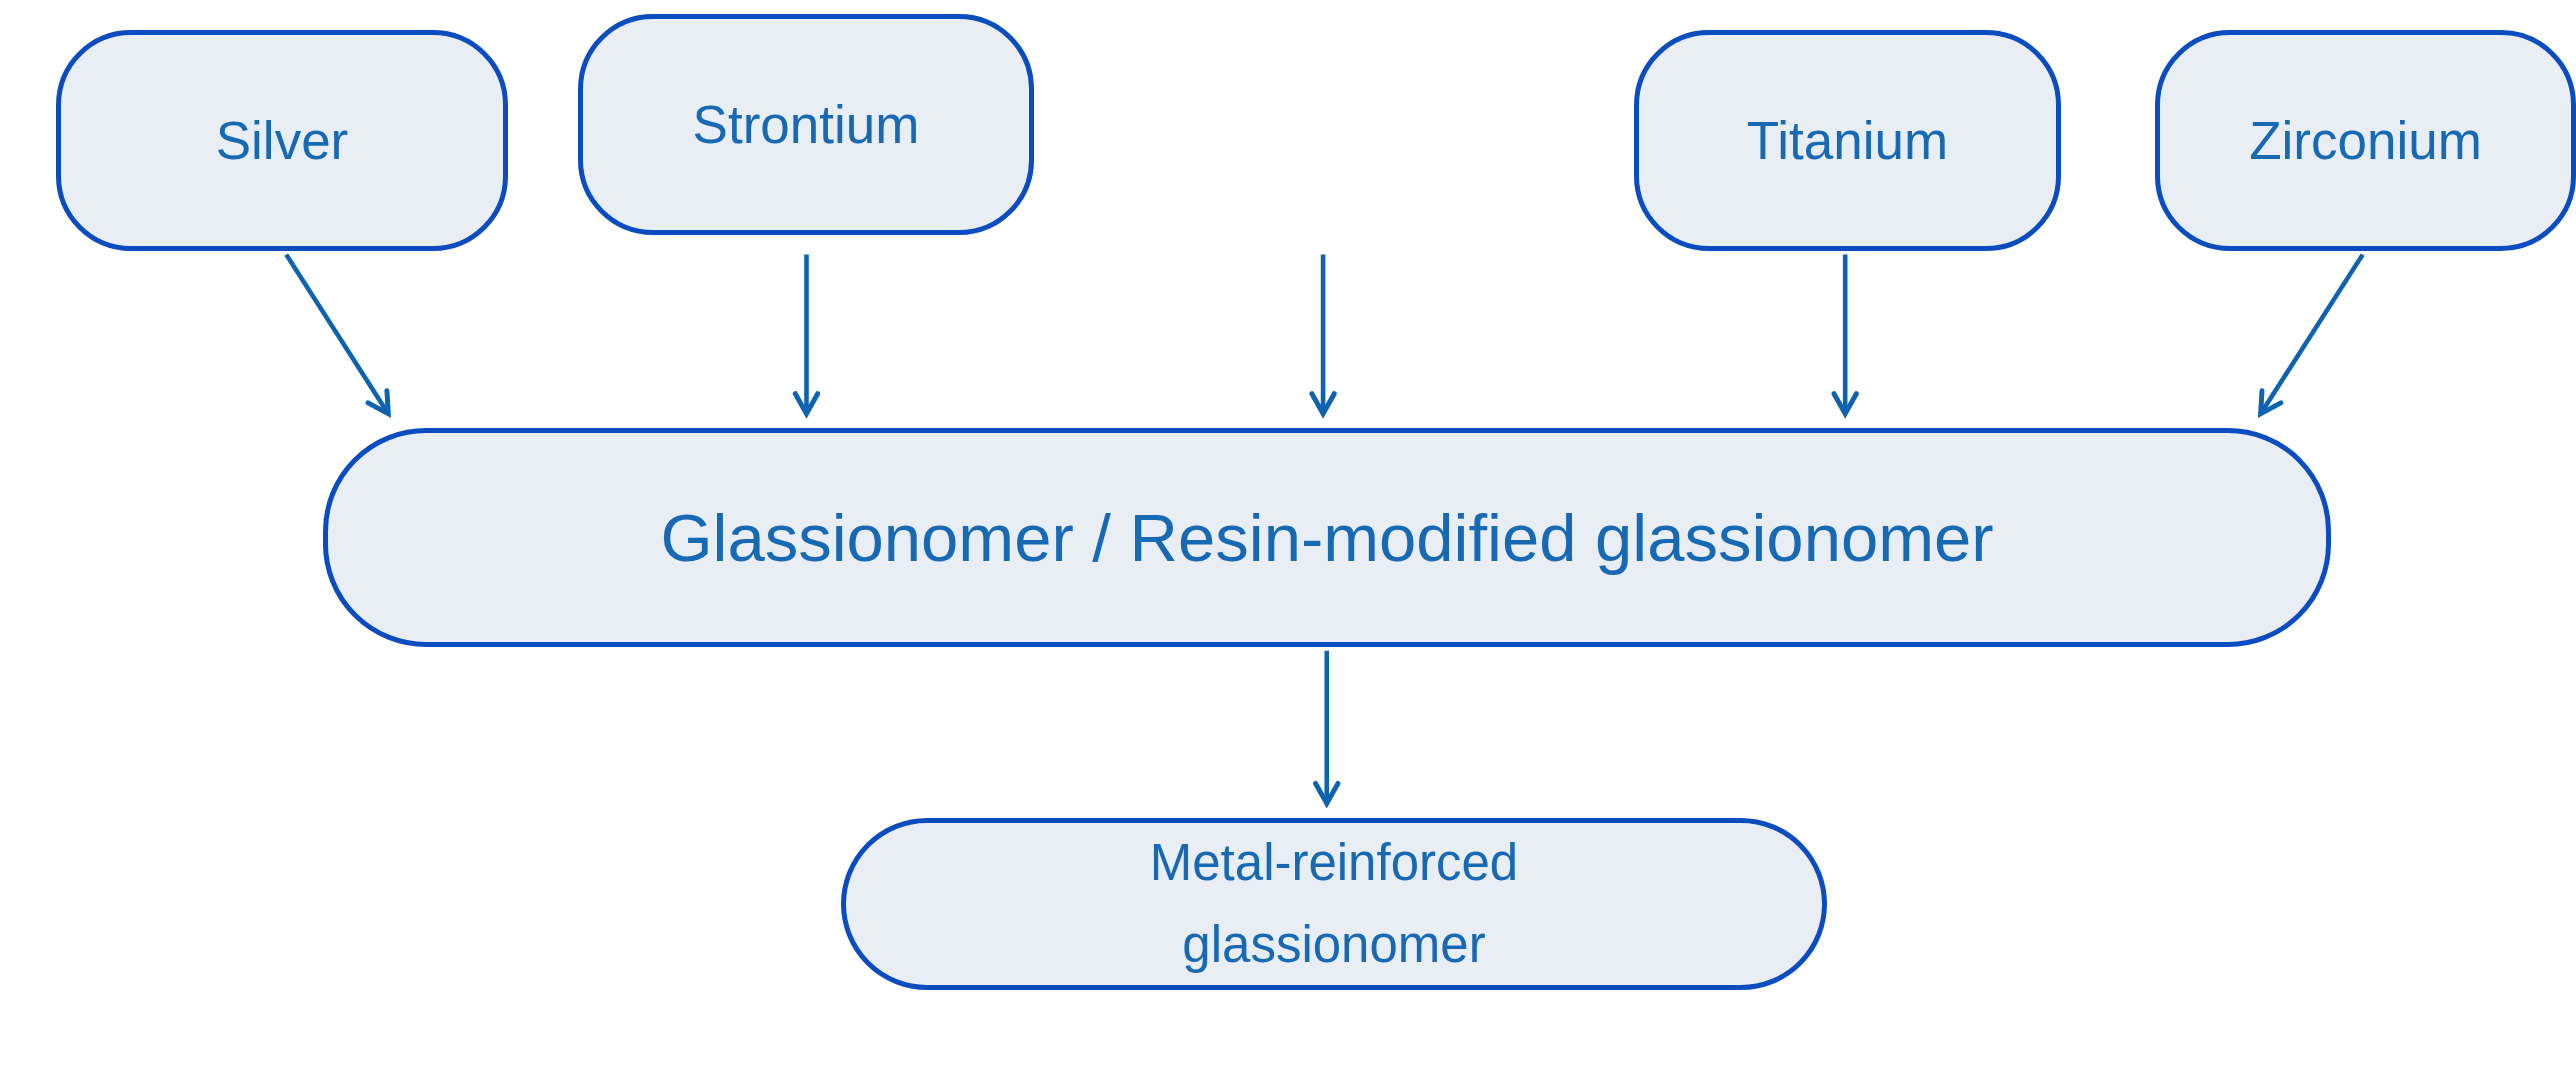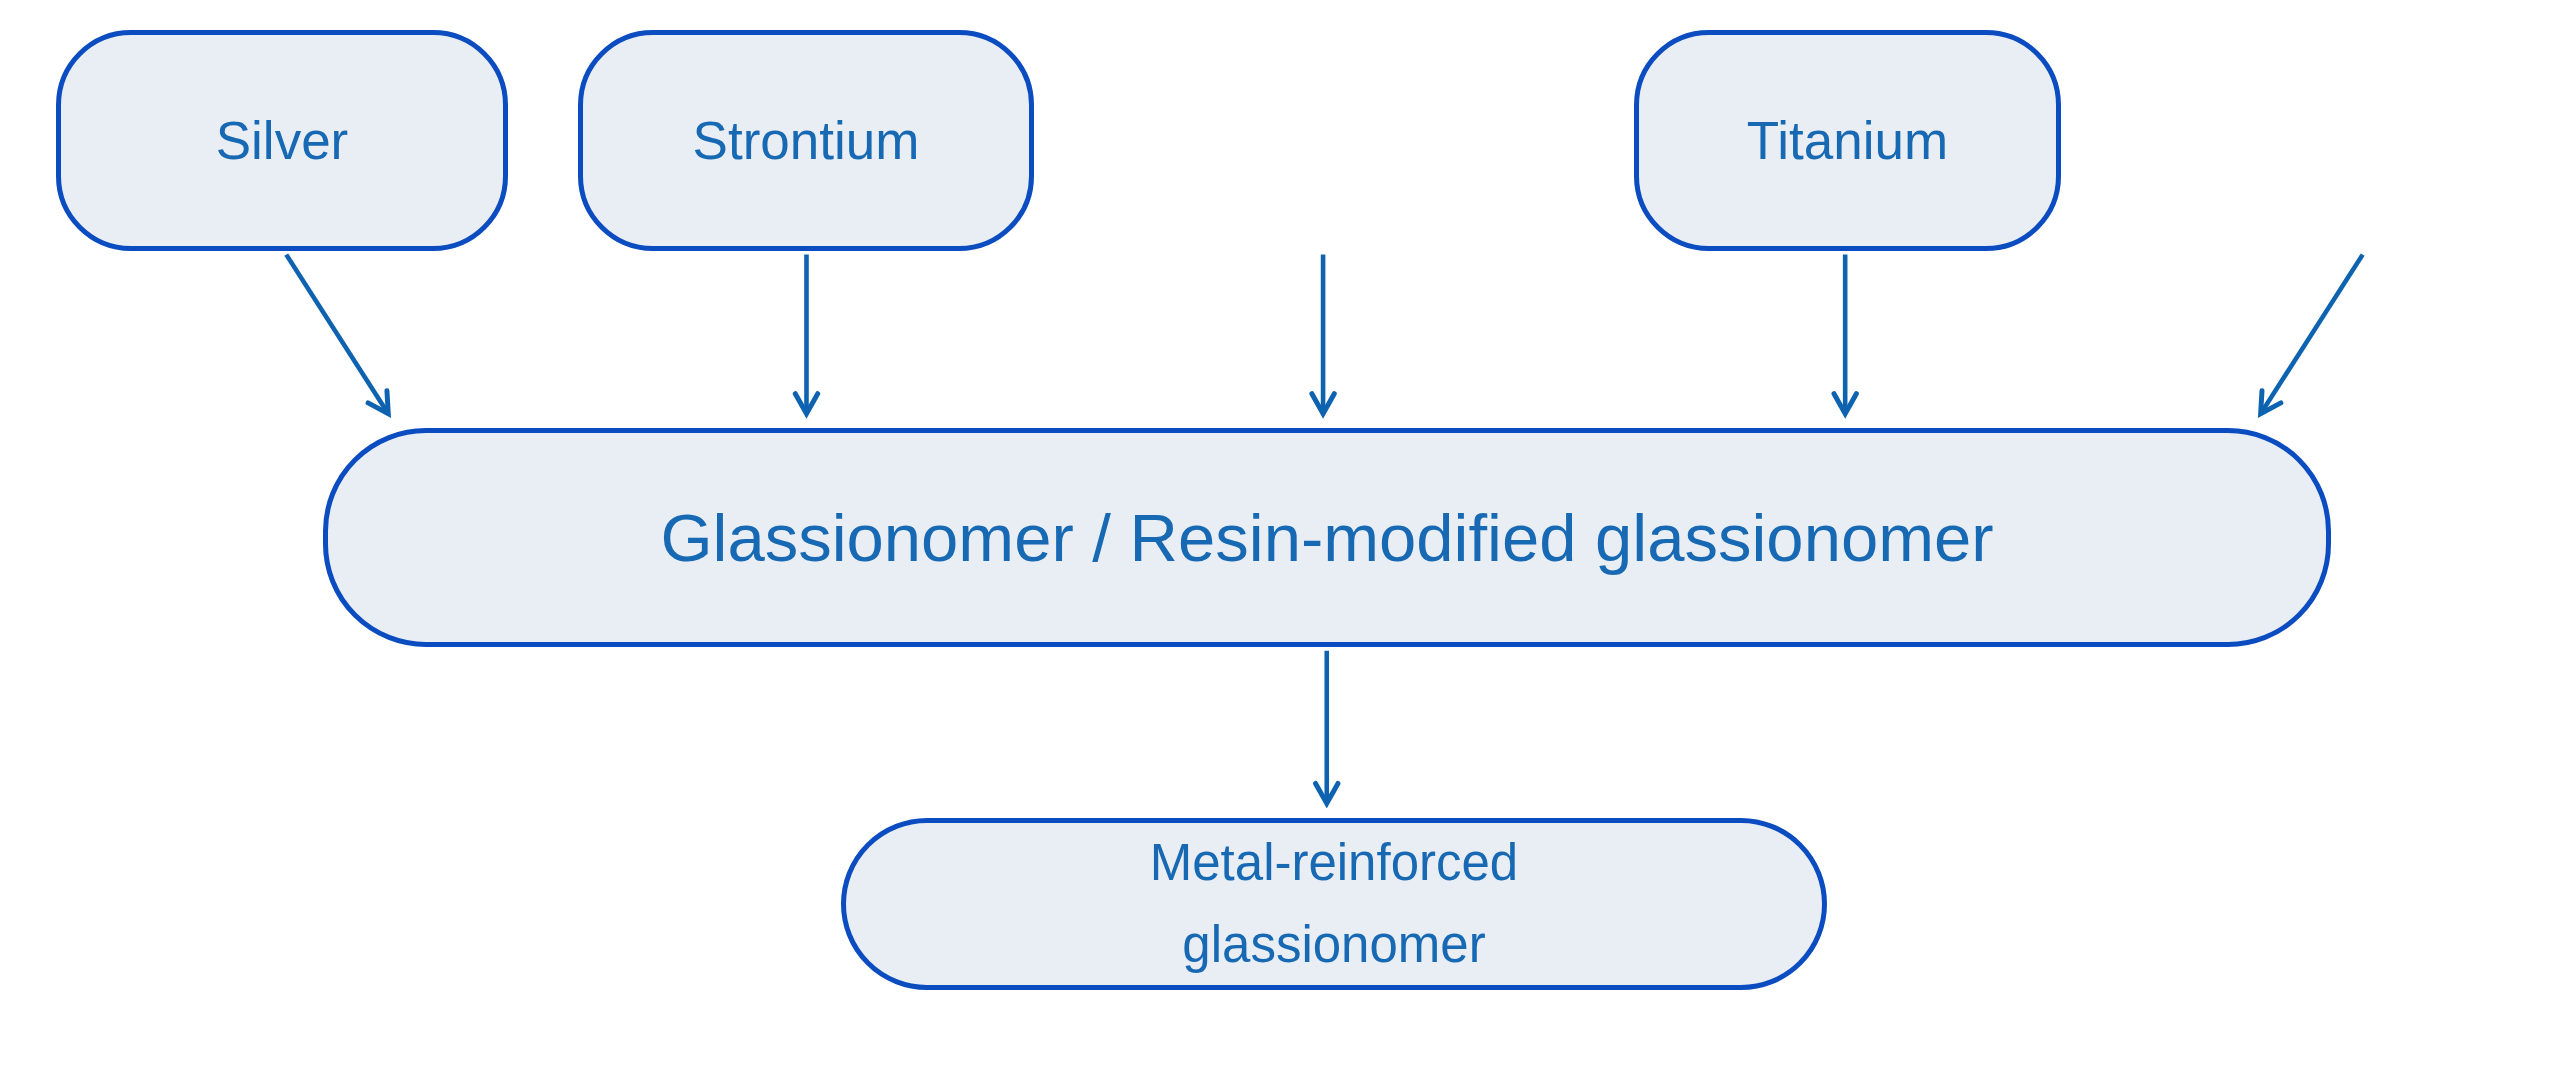--- a/index.html
+++ b/index.html
@@ -61,21 +61,21 @@
     line-height: 1.6;
   }
   .node-bottom .node-label {
     max-width: 644px;
   }
   .node-label {
     display: inline-block;
   }
   
   #node-silver     { left: 20px;   top: 30px;  width: 452px;  height: 221px; }
-  #node-strontium  { left: 542px;  top: 30px;  width: 456px;  height: 221px; }
+  #node-strontium  { left: 542px;  top: 14px;  width: 456px;  height: 221px; }
   #node-zinc       { left: 1076px; top: 30px;  width: 423px;  height: 221px; }
   #node-titanium   { left: 1598px; top: 30px;  width: 427px;  height: 221px; }
   #node-zirconium  { left: 2119px; top: 30px;  width: 421px;  height: 221px; }
   #node-glassionomer { left: 287px; top: 428px; width: 2008px; height: 219px; }
   #node-metal      { left: 805px;  top: 818px; width: 986px; height: 172px; }
 </style>
 </head>
 <body>
 
 <div class="canvas">
@@ -100,20 +100,23 @@
 
   <div class="node node-top" id="node-strontium">
     <span class="node-label">Strontium</span>
   </div>
 
 
   <div class="node node-top" id="node-titanium">
     <span class="node-label">Titanium</span>
   </div>
 
+  <div class="node node-top" id="node-zirconium">
+    <span class="node-label">Zirconium</span>
+  </div>
 
   <div class="node node-wide" id="node-glassionomer">
     <span class="node-label">Glassionomer / Resin-modified glassionomer</span>
   </div>
 
   <div class="node node-bottom" id="node-metal">
     <span class="node-label">Metal-reinforced glassionomer</span>
   </div>
 
 </div>

